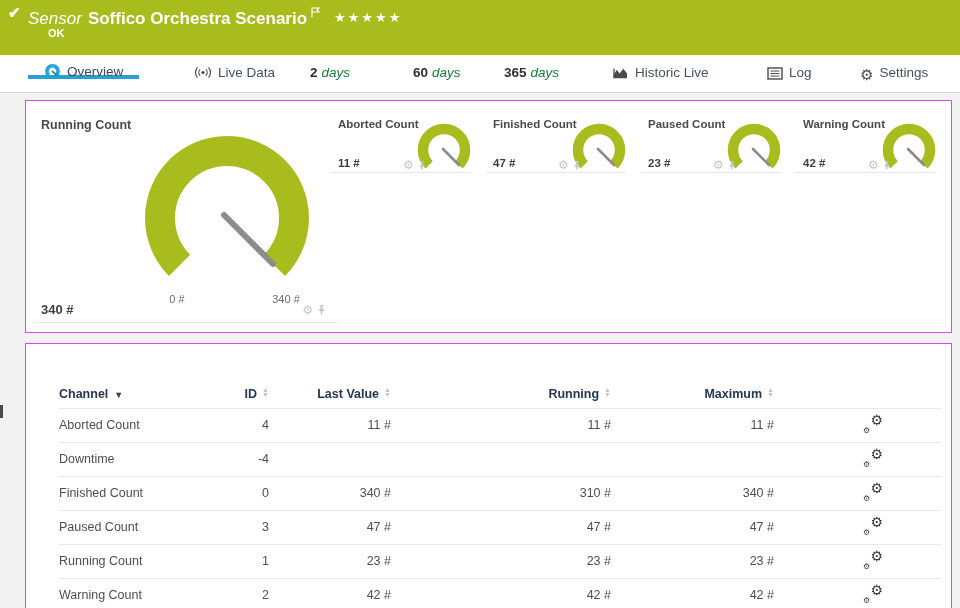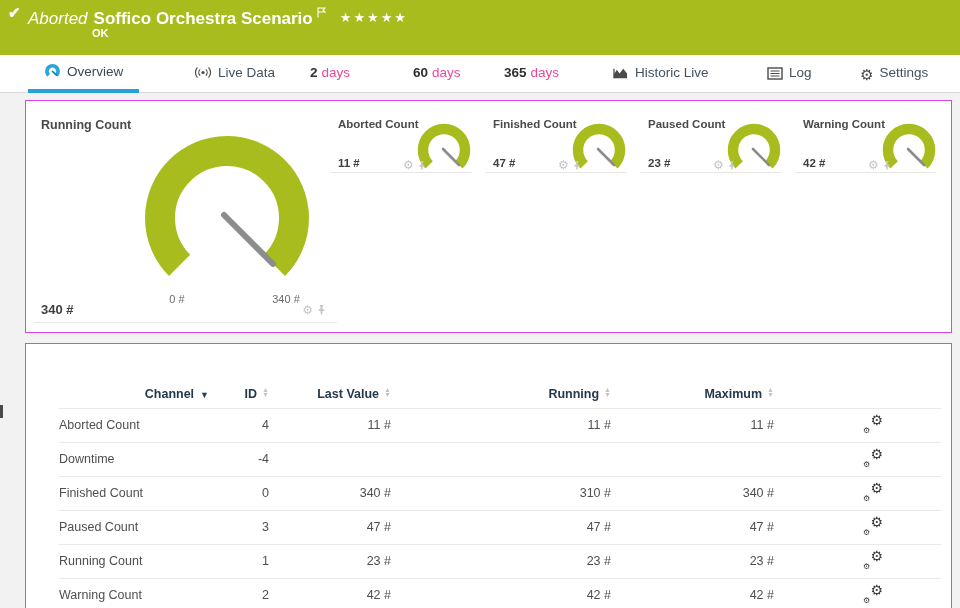--- a/index.html
+++ b/index.html
@@ -8,29 +8,29 @@
   .stage { position:relative; width:960px; height:608px; overflow:hidden; background:#f2f2f2; }
 
   
   .banner { position:absolute; left:0; top:0; width:960px; height:55px; background:#a9bc1d; color:#fff; }
   .banner .check { position:absolute; left:8px; top:4px; font-size:15px; font-weight:bold; }
   .banner .title-row { position:absolute; left:28px; top:3px; white-space:nowrap; font-size:17px; }
   .banner .kind { font-style:italic; font-weight:400; }
   .banner .sensor-title { font-weight:700; margin-left:6px; }
   .banner .flag { display:inline-block; vertical-align:6px; margin-left:4px; }
   .banner .stars { font-size:13px; letter-spacing:2px; margin-left:14px; vertical-align:2px; }
-  .banner .ok { position:absolute; left:48px; top:27px; font-size:11px; font-weight:700;margin-left:44px; }
+  .banner .ok { position:absolute; left:48px; top:27px; font-size:11px; font-weight:700; }
 
   
   .tabbar { position:absolute; left:0; top:55px; width:960px; height:38px; background:#fff; border-bottom:1px solid #d9d9d9; }
-  .tab { position:absolute; top:0; height:38px; line-height:36px; font-size:13.5px; color:#44525d; white-space:nowrap; cursor:pointer; padding:0 4px; }
+  .tab { position:absolute; top:0; height:24px; line-height:36px; font-size:13.5px; color:#44525d; white-space:nowrap; cursor:pointer; padding:0 4px; }
   .tab .ticon { display:inline-block; vertical-align:-3px; margin-right:6px; }
   .tab.active { border-bottom:4px solid #279fd8; line-height:34px; padding:0 16px; font-weight:400; color:#3c4a55; }
   .tab .num { font-weight:700; color:#2f2f2f; }
-  .tab .unit { color:#ec4899; margin-left:4px; }
+  .tab .unit { color:#15803d; margin-left:4px;font-style:italic; }
   .gear-glyph { font-size:15px; color:#4a4a4a; }
 
   
   .card { position:absolute; background:#fff; border:1px solid #d946ef; }
   .gauges-card { left:25px; top:100px; width:927px; height:233px; }
   .table-card { left:25px; top:343px; width:927px; height:290px; padding-left:33px; }
 
   
   .widget { position:absolute; border-bottom:1px solid #e6e6e6; }
   .w-primary { left:8px; top:10px; width:303px; height:212px; }
@@ -43,42 +43,42 @@
   .corner-icons .mini-gear { font-size:12px; line-height:12px; cursor:pointer; }
   .corner-icons svg { cursor:pointer; }
 
   
   .w-mini { top:10px; width:140px; height:62px; }
   .w-mini .w-value { bottom:3px; }
   .w-mini .corner-icons { left:72px; bottom:1px; }
 
   
   table.channels { border-collapse:collapse; table-layout:fixed; width:882px; margin-top:36px; }
-  table.channels th { font-size:12.5px; font-weight:700; color:#24384e; height:28px; white-space:nowrap; cursor:pointer;text-align:right; }
+  table.channels th { font-size:12.5px; font-weight:700; color:#24384e; height:28px; white-space:nowrap; cursor:pointer; }
   table.channels td { font-size:12.5px; color:#4f4f4f; height:34px; border-top:1px solid #eaeaea; white-space:nowrap; }
   .col-left { text-align:left; }
   .col-right { text-align:right; }
   .sort-carets { display:inline-block; vertical-align:1px; margin-left:5px; line-height:0; }
   .sort-carets i { display:block; font-style:normal; font-size:7px; line-height:5px; color:#c4c4c4; }
   .sorted-caret { color:#2e4154; font-size:9px; margin-left:6px; }
   .row-gear { position:relative; display:inline-block; width:20px; height:18px; margin-right:58px; cursor:pointer; }
   .row-gear .g-big { position:absolute; right:0; top:-3px; font-size:14px; color:#3a3a3a; }
   .row-gear .g-small { position:absolute; left:0; bottom:-2px; font-size:8px; color:#3a3a3a; }
 
   .edge-marker { position:absolute; left:0; top:405px; width:3px; height:13px; background:#4a4a4a; }
 </style>
 </head>
 <body>
 
 <div class="stage">
 
   <div class="banner">
     <span class="check">✔</span>
     <div class="title-row">
-      <span class="kind">Aborted</span><span class="sensor-title">Soffico Orchestra Scenario</span><span class="flag"><svg width="9" height="11" viewBox="0 0 9 11">
+      <span class="kind">Sensor</span><span class="sensor-title">Soffico Orchestra Scenario</span><span class="flag"><svg width="9" height="11" viewBox="0 0 9 11">
             <path d="M1 0.5 V10.5 M1 1 H8 L6 3 L8 5 H1" fill="none" stroke="#fff" stroke-width="1.1"></path>
           </svg></span><span class="stars">★★★★★</span>
     </div>
     <div class="ok">OK</div>
   </div>
 
   <div class="tabbar">
     <div class="tab active" style="left:28px;">
       <span class="ticon"><svg width="17" height="17" viewBox="0 0 20 20">
             <path d="M5.4 15.6 A6.5 6.5 0 1 1 14.6 15.6" fill="none" stroke="#2aa4dc" stroke-width="4.6"></path>

